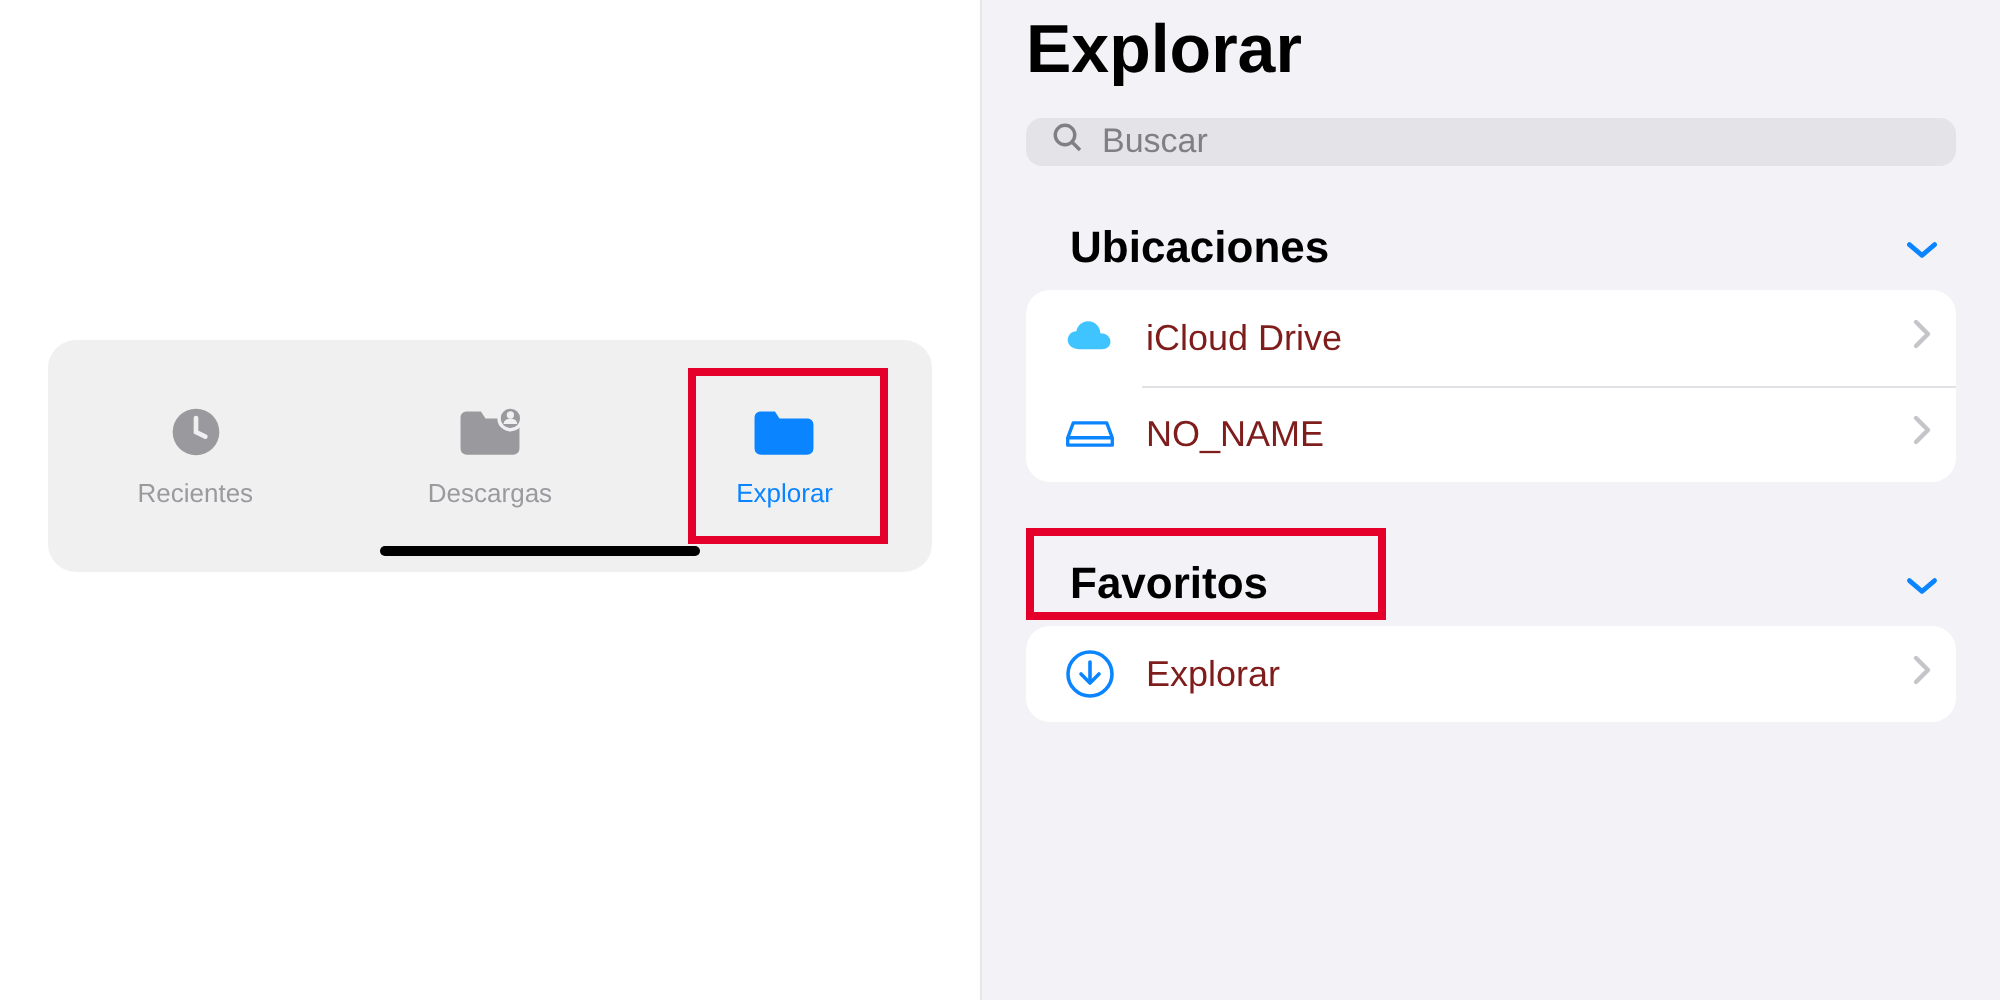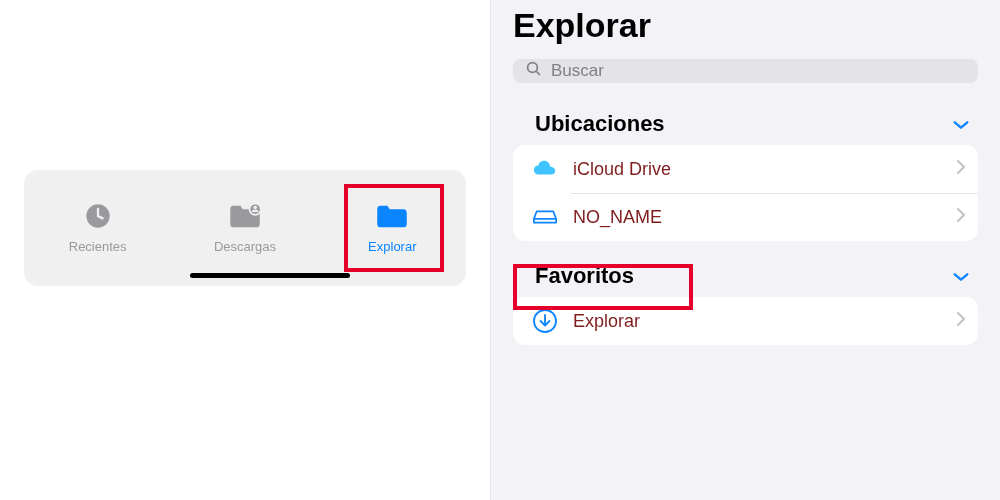--- a/index.html
+++ b/index.html
@@ -124,21 +124,21 @@
     margin-right: 12px;
   }
   .row-icon svg { width: 26px; height: 26px; }
   .row-label {
     flex: 1;
     font-size: 18px;
     color: #7f1d1d;
   }
   .row-chevron svg { width: 10px; height: 16px; }
   .row-chevron { color: #c5c5c9; }
-  .section2-header { margin-top: 14px; }
+  .section2-header { margin-top: 30px; }
   .highlight-box-row {
     position: absolute;
     left: 22px;
     top: 264px;
     width: 180px;
     height: 46px;
     border: 4px solid #e4002b;
     pointer-events: none;
     z-index: 5;
   }

